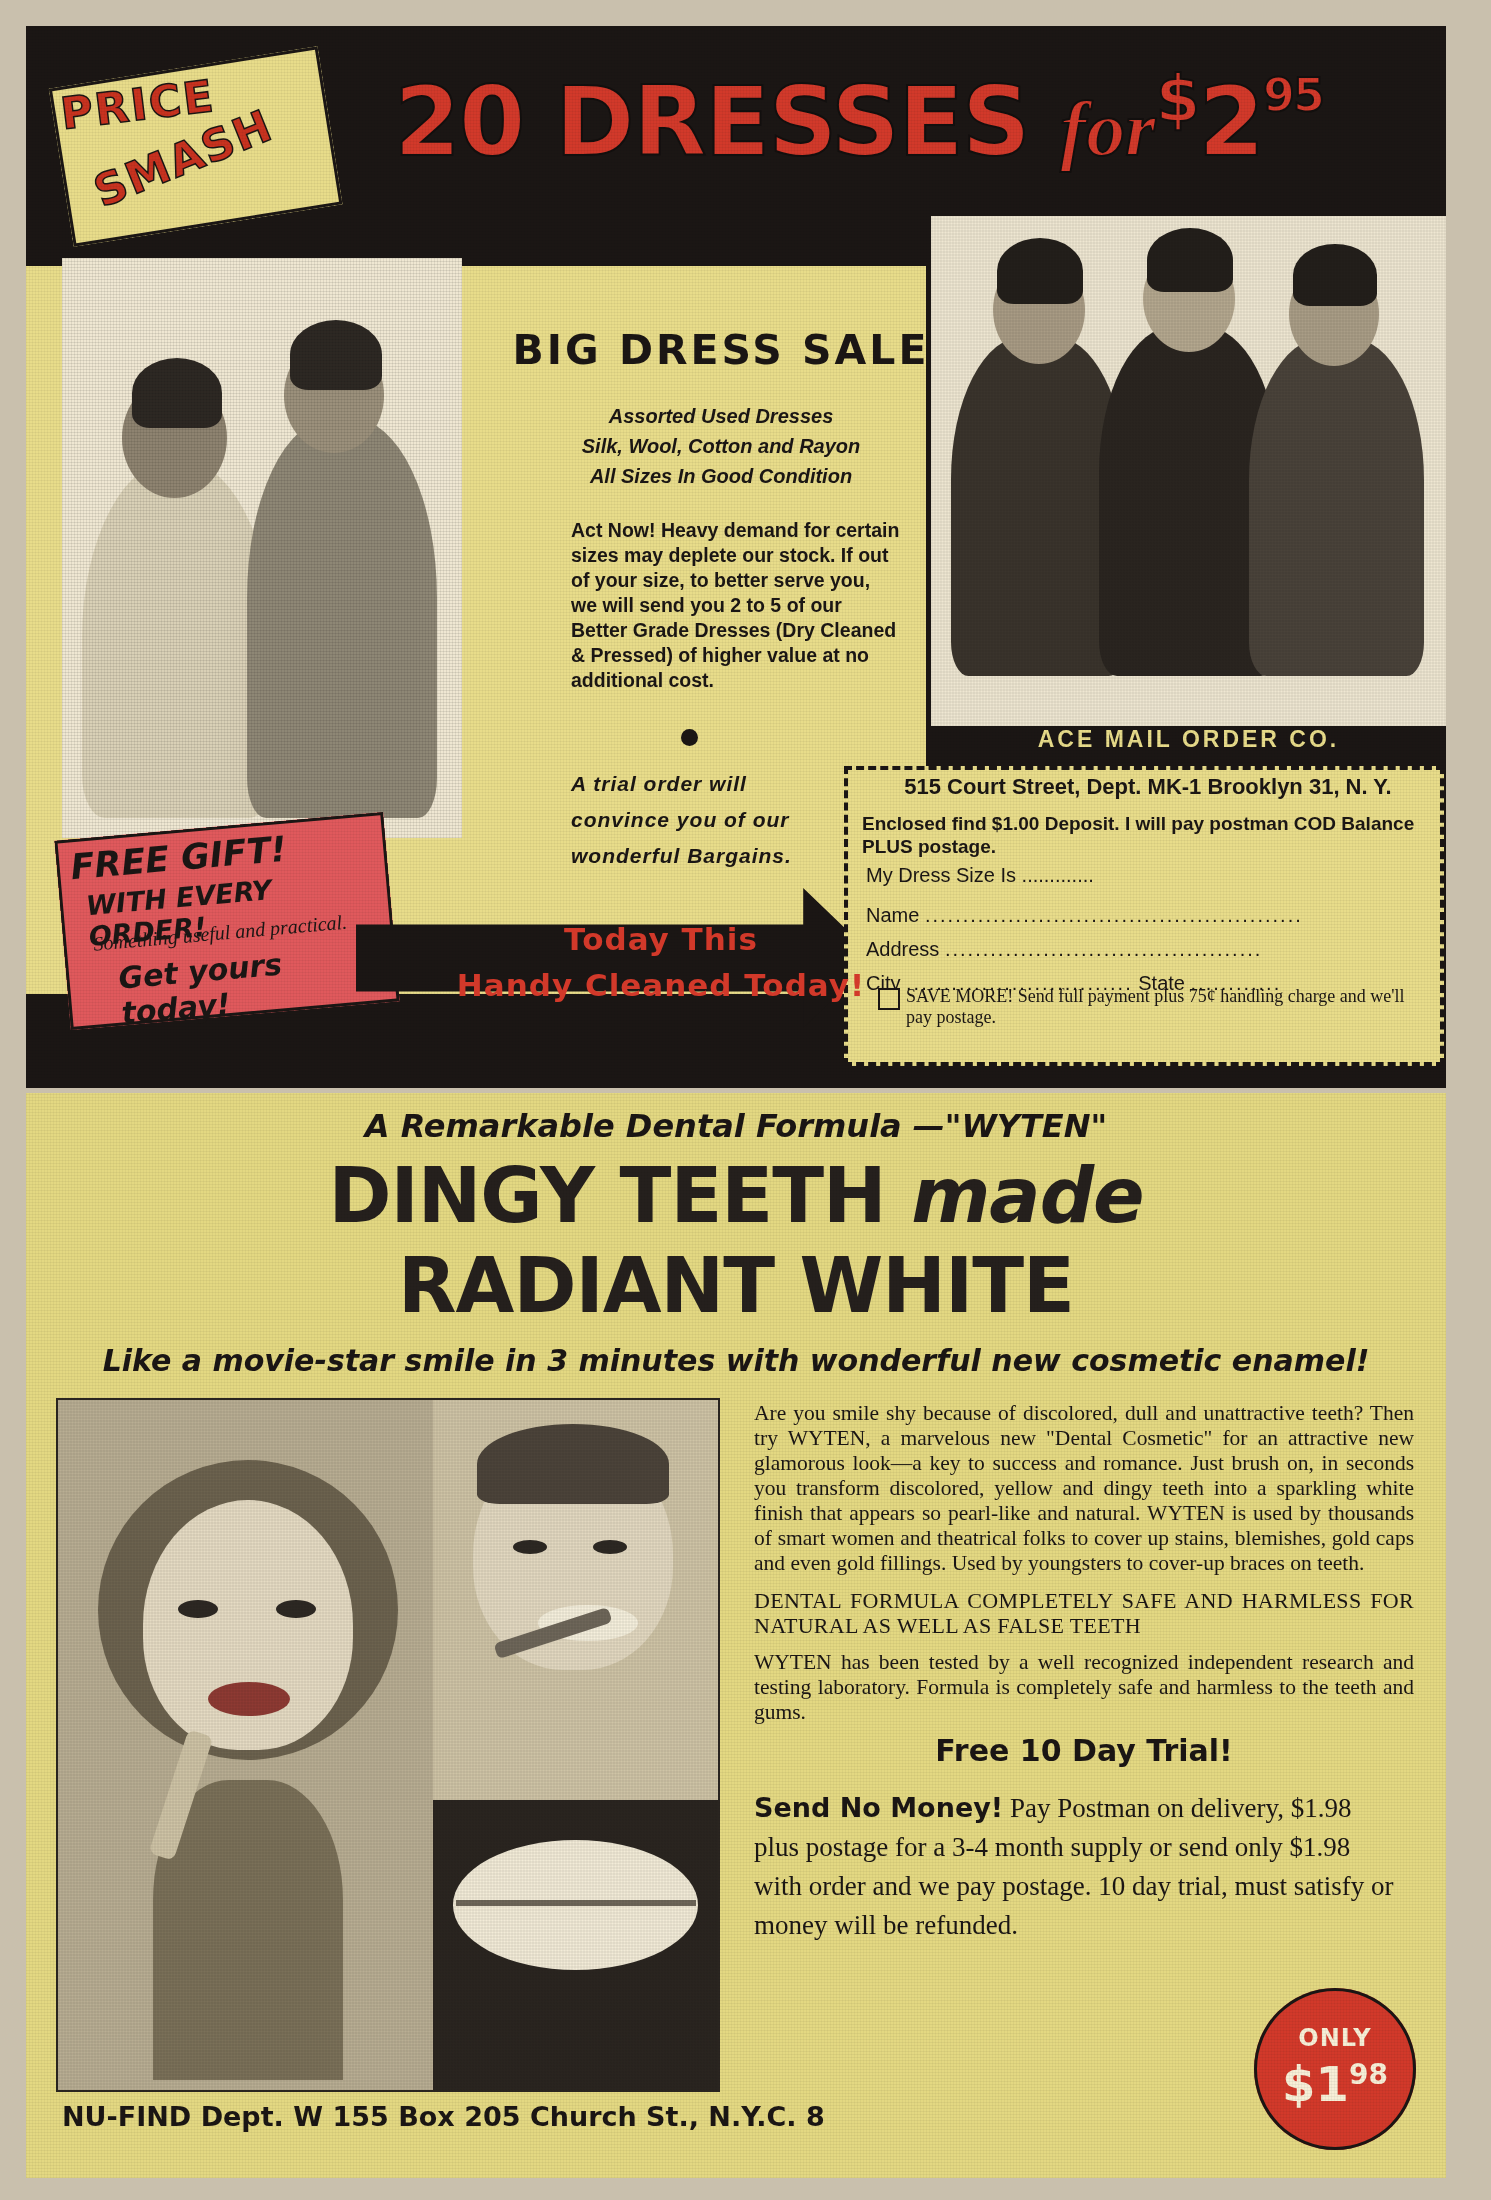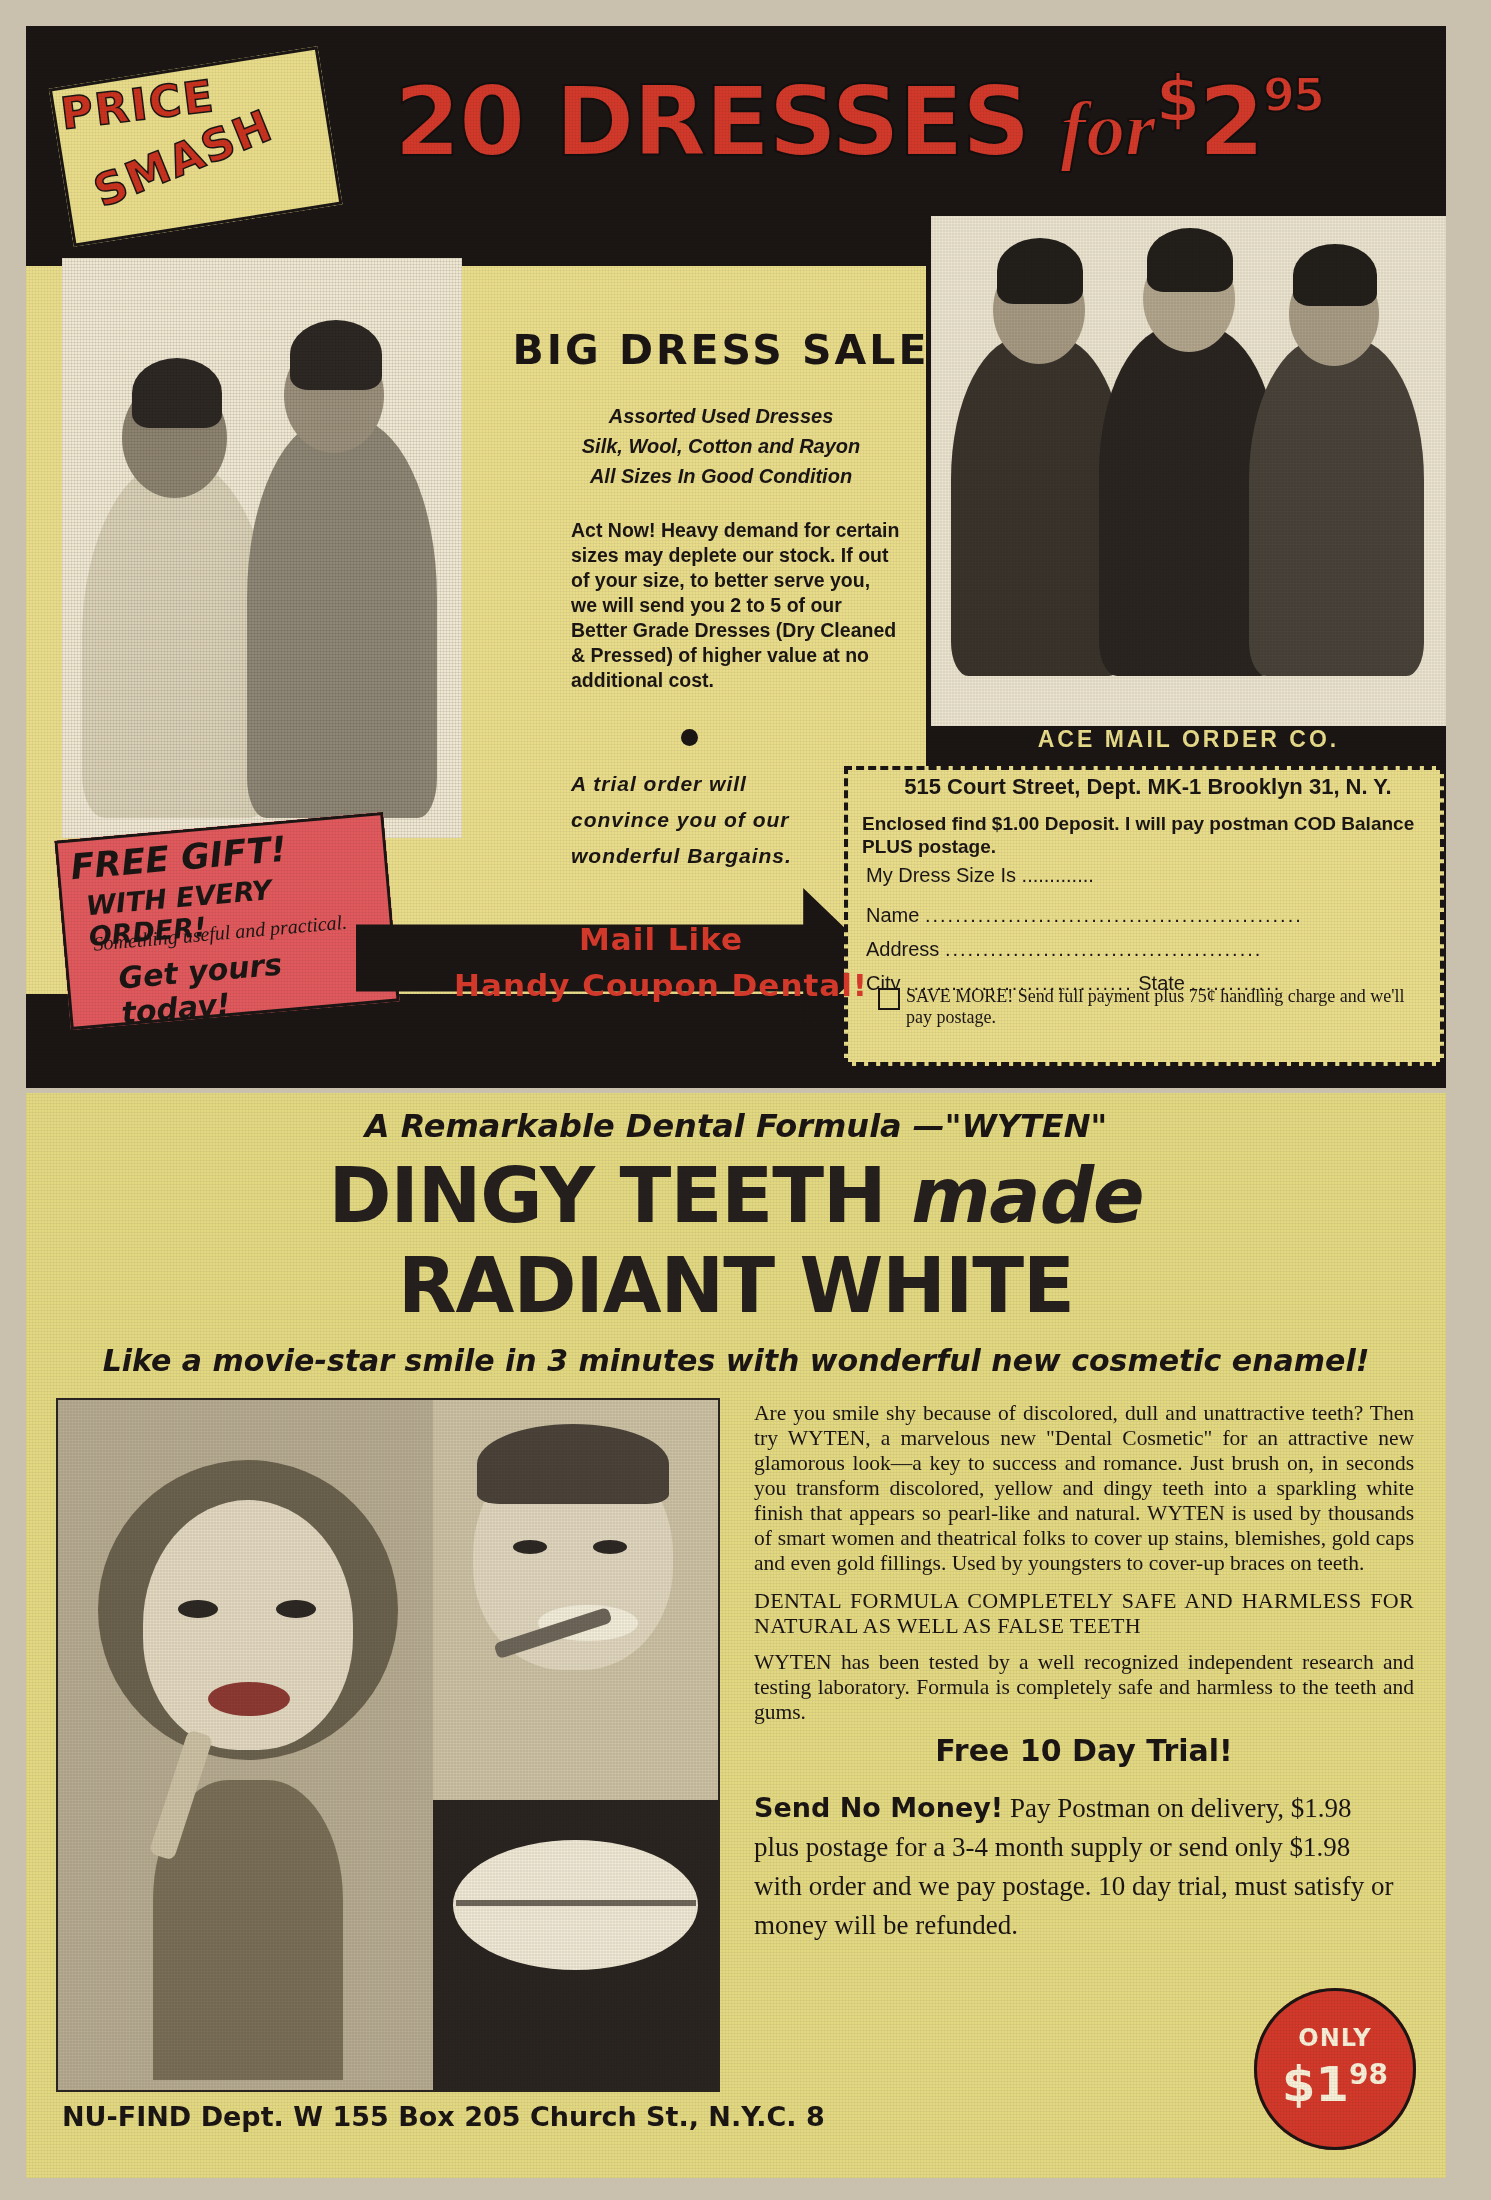--- a/index.html
+++ b/index.html
@@ -643,22 +643,22 @@
 
     <div class="free-gift">
       <div class="fg1">FREE GIFT!</div>
       <div class="fg2">WITH EVERY ORDER!</div>
       <div class="fg3">Something useful and practical.</div>
       <div class="fg4">Get yours today!</div>
     </div>
 
     <div class="arrow-black"></div>
     <div class="mail-coupon">
-      <div>Mail Like</div>
-      <div>Handy Coupon Dental!</div>
+      <div>Today This</div>
+      <div>Handy Cleaned Today!</div>
     </div>
 
     <div class="ace-title">ACE  MAIL  ORDER  CO.</div>
 
     <div class="coupon"></div>
     <div class="coupon-addr">515 Court Street, Dept. MK-1 Brooklyn 31, N. Y.</div>
     <div class="coupon-body">Enclosed find $1.00 Deposit. I will pay postman COD Balance PLUS postage.</div>
 
     <div class="fieldrow" style="top:838px;">
       <span>My Dress Size Is .............</span>

